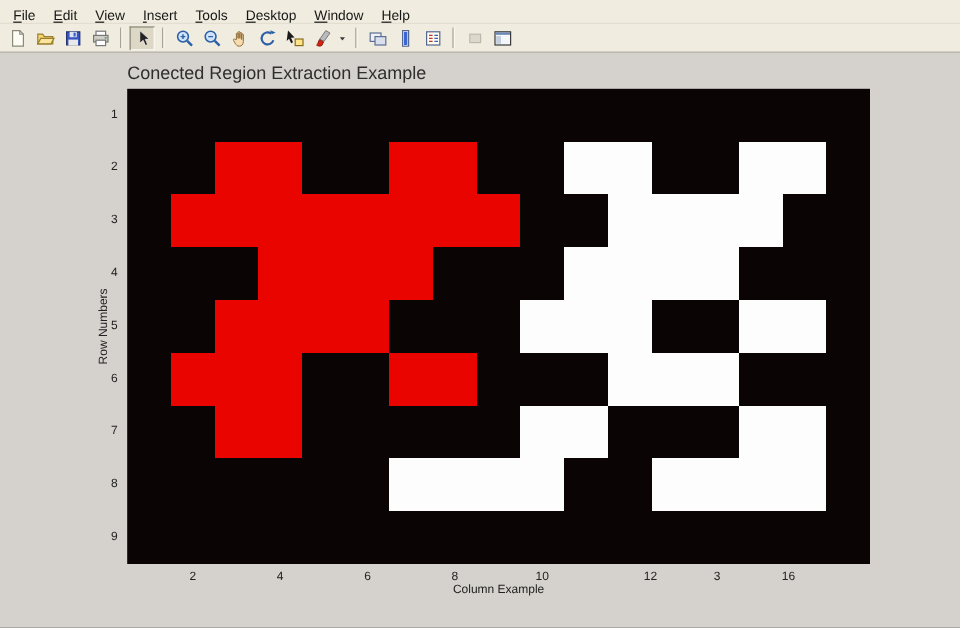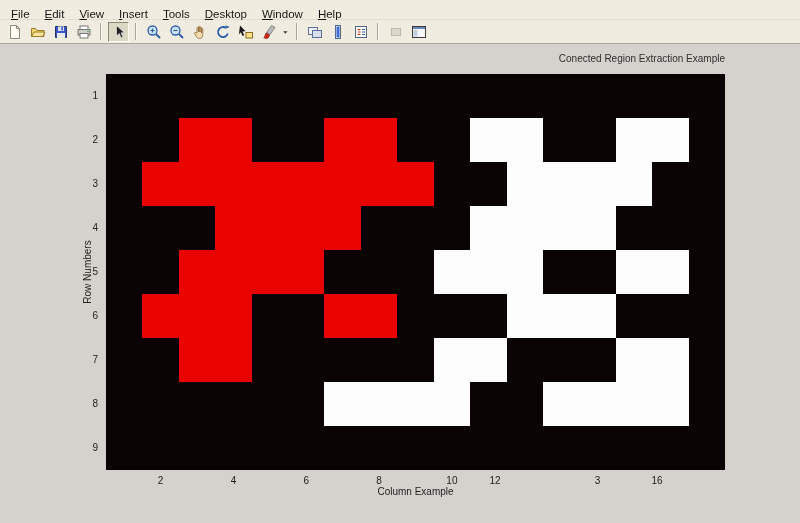--- a/index.html
+++ b/index.html
@@ -34,22 +34,22 @@
     background:#ddd8c6;
     border-color:#8b8878 #fbfaf4 #fbfaf4 #8b8878;
   }
   .tbtn.disabled{opacity:.55;}
   .tsep{
     width:0;height:17px;margin:0 5px;
     border-left:1px solid #a8a598;border-right:1px solid #fbfaf2;
   }
   .canvas{position:relative;height:480px;background:#d5d2cd;}
   .fig-title{
-    position:absolute;left:106px;top:9px;width:619px;text-align:right;
-    font-size:10px;color:#2e2e2e;
+    position:absolute;left:106px;top:9px;width:619px;text-align:left;
+    font-size:15px;color:#2e2e2e;
   }
   .plot{
     position:absolute;left:106px;top:30px;width:619px;height:396px;
     background:#0b0405;
   }
   .plot svg{position:absolute;left:0;top:0;width:100%;height:100%;}
   .ytick{
     position:absolute;left:58px;width:40px;text-align:right;
     font-size:10px;color:#222;line-height:12px;
   }
@@ -267,17 +267,17 @@
       <div class="ytick" style="top: 222px;">5</div>
       <div class="ytick" style="top: 266px;">6</div>
       <div class="ytick" style="top: 310px;">7</div>
       <div class="ytick" style="top: 354px;">8</div>
       <div class="ytick" style="top: 398px;">9</div>
       <div class="xtick" style="left: 140.618px;">2</div>
       <div class="xtick" style="left: 213.441px;">4</div>
       <div class="xtick" style="left: 286.265px;">6</div>
       <div class="xtick" style="left: 359.088px;">8</div>
       <div class="xtick" style="left: 431.912px;">10</div>
-      <div class="xtick" style="left: 475px;">12</div>
+      <div class="xtick" style="left: 522px;">12</div>
       <div class="xtick" style="left: 577.559px;">3</div>
       <div class="xtick" style="left: 637px; text-align: center;">16</div>
     </div>
 </div>
 
 </body></html>

